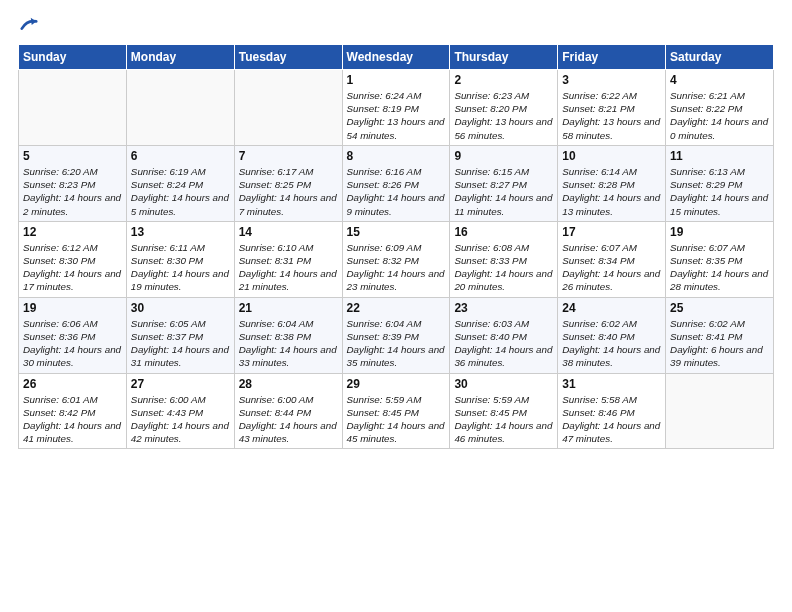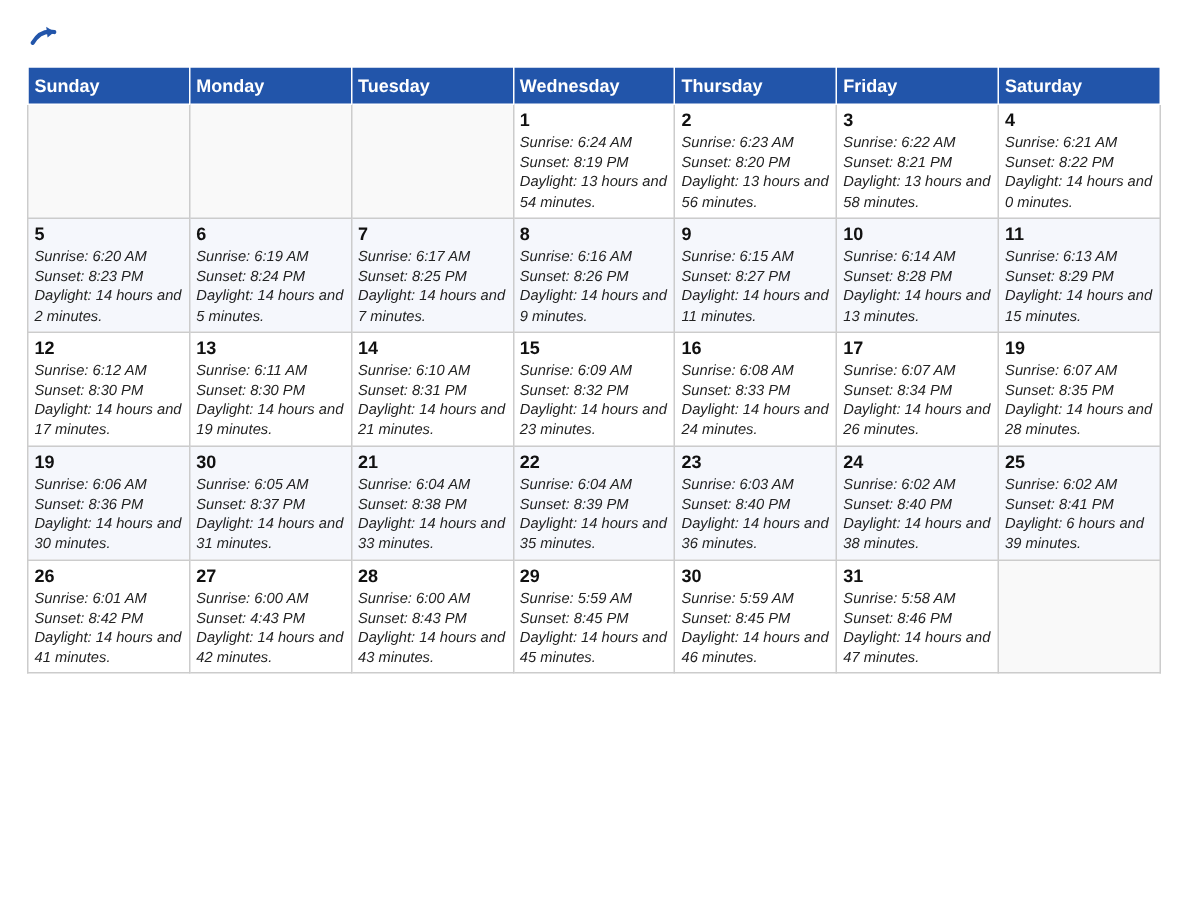--- a/index.html
+++ b/index.html
@@ -197,21 +197,21 @@
           <td>
             <div class="day-num">14</div>
             <div class="day-info"><span>Sunrise: 6:10 AM</span><br><span>Sunset: 8:31 PM</span><br><span>Daylight: 14 hours and 21 minutes.</span></div>
           </td>
           <td>
             <div class="day-num">15</div>
             <div class="day-info"><span>Sunrise: 6:09 AM</span><br><span>Sunset: 8:32 PM</span><br><span>Daylight: 14 hours and 23 minutes.</span></div>
           </td>
           <td>
             <div class="day-num">16</div>
-            <div class="day-info"><span>Sunrise: 6:08 AM</span><br><span>Sunset: 8:33 PM</span><br><span>Daylight: 14 hours and 24 minutes.</span></div>
+            <div class="day-info"><span>Sunrise: 6:08 AM</span><br><span>Sunset: 8:33 PM</span><br><span>Daylight: 14 hours and 20 minutes.</span></div>
           </td>
           <td>
             <div class="day-num">17</div>
             <div class="day-info"><span>Sunrise: 6:07 AM</span><br><span>Sunset: 8:34 PM</span><br><span>Daylight: 14 hours and 26 minutes.</span></div>
           </td>
           <td>
             <div class="day-num">19</div>
             <div class="day-info"><span>Sunrise: 6:07 AM</span><br><span>Sunset: 8:35 PM</span><br><span>Daylight: 14 hours and 28 minutes.</span></div>
           </td>
         </tr>
@@ -249,21 +249,21 @@
           <td>
             <div class="day-num">26</div>
             <div class="day-info"><span>Sunrise: 6:01 AM</span><br><span>Sunset: 8:42 PM</span><br><span>Daylight: 14 hours and 41 minutes.</span></div>
           </td>
           <td>
             <div class="day-num">27</div>
             <div class="day-info"><span>Sunrise: 6:00 AM</span><br><span>Sunset: 4:43 PM</span><br><span>Daylight: 14 hours and 42 minutes.</span></div>
           </td>
           <td>
             <div class="day-num">28</div>
-            <div class="day-info"><span>Sunrise: 6:00 AM</span><br><span>Sunset: 8:43 PM</span><br><span>Daylight: 14 hours and 43 minutes.</span></div>
+            <div class="day-info"><span>Sunrise: 6:00 AM</span><br><span>Sunset: 8:44 PM</span><br><span>Daylight: 14 hours and 43 minutes.</span></div>
           </td>
           <td>
             <div class="day-num">29</div>
             <div class="day-info"><span>Sunrise: 5:59 AM</span><br><span>Sunset: 8:45 PM</span><br><span>Daylight: 14 hours and 45 minutes.</span></div>
           </td>
           <td>
             <div class="day-num">30</div>
             <div class="day-info"><span>Sunrise: 5:59 AM</span><br><span>Sunset: 8:45 PM</span><br><span>Daylight: 14 hours and 46 minutes.</span></div>
           </td>
           <td>

